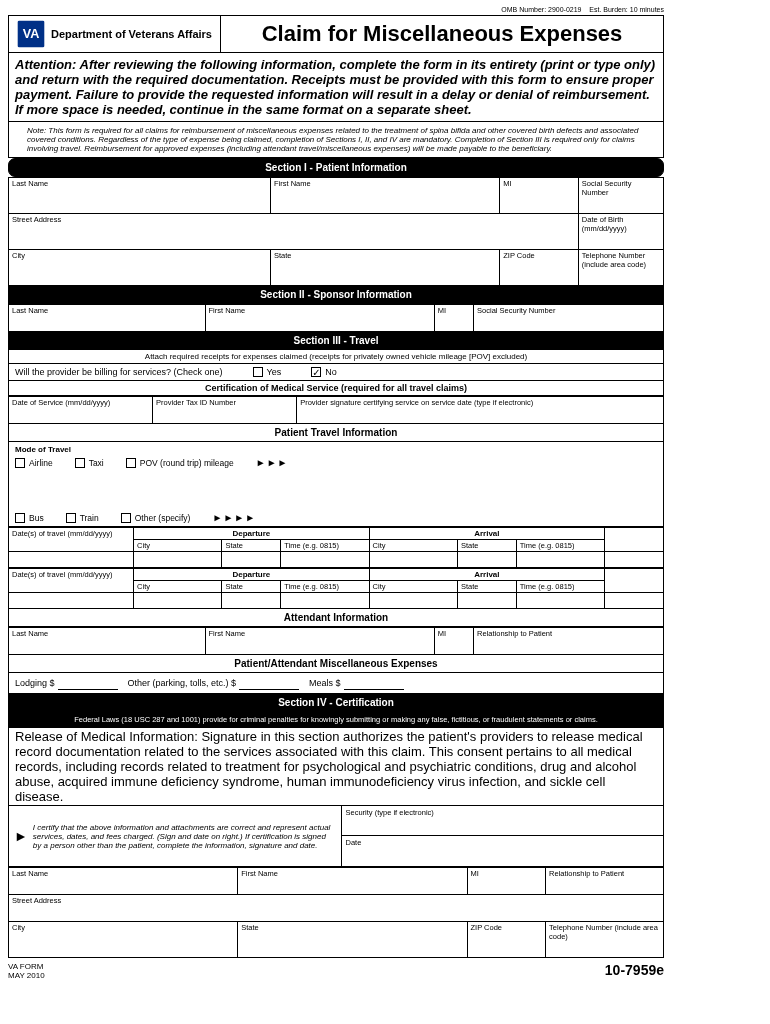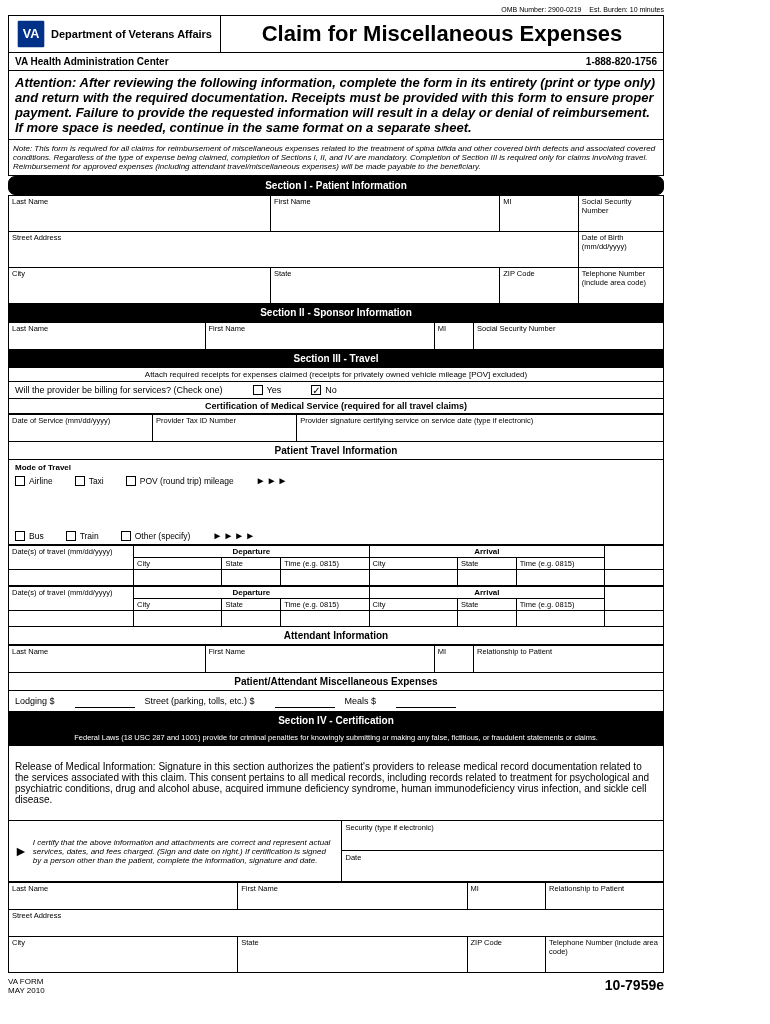--- a/index.html
+++ b/index.html
@@ -71,21 +71,21 @@
       border: 1px solid #000;
       border-top: 0;
       padding: 4px 6px;
       font-size: 13px;
       font-style: italic;
       font-weight: bold;
     }
     .note-box {
       border: 1px solid #000;
       border-top: 0;
-      padding: 4px 4px;
+      padding: 4px 18px;
       font-size: 8px;
       font-style: italic;
     }
     
     .section-header {
       background: #000;
       color: #fff;
       text-align: center;
       font-weight: bold;
       font-size: 10px;
@@ -192,22 +192,22 @@
       border-top: 0;
       background: #000;
       color: #fff;
       font-size: 7.5px;
       padding: 3px 6px;
       text-align: center;
     }
     .section4-text {
       border: 1px solid #000;
       border-top: 0;
-      font-size: 10px;
-      padding: 15px 6px;
+      font-size: 13px;
+      padding: 1px 6px;
     }
     .cert-sign-row {
       display: flex;
       border: 1px solid #000;
       border-top: 0;
     }
     .cert-sign-left {
       flex: 1;
       padding: 3px 5px;
       font-size: 8px;
@@ -269,21 +269,21 @@
       border-top: 0;
       display: flex;
       align-items: center;
       padding: 3px 6px;
       font-size: 9px;
       gap: 10px;
     }
     .misc-field {
       display: inline-flex;
       align-items: center;
-      gap: 20px;
+      gap: 3px;
     }
     .misc-underline {
       border-bottom: 1px solid #000;
       min-width: 60px;
       min-height: 14px;
       display: inline-block;
     }
   </style>
 </head>
 <body>
@@ -304,24 +304,20 @@
           <text x="20" y="26" text-anchor="middle" fill="white" font-size="18" font-weight="bold" font-family="Arial">VA</text>
         </svg>
         <span style="font-size:11px;font-weight:bold;">Department of Veterans Affairs</span>
       </div>
     </div>
     <div class="title-box">
       <div class="form-title">Claim for Miscellaneous Expenses</div>
     </div>
   </div>
 
-  <div class="center-header">
-    <span>VA Health Administration Center</span>
-    <span>1-888-820-1756</span>
-  </div>
 
   <div class="attention-box">
     <span>Attention: After reviewing the following information, complete the form in its entirety (print or type only) and return with the required documentation. Receipts must be provided with this form to ensure proper payment.  Failure to provide the requested information will result in a delay or denial of reimbursement. If more space is needed, continue in the same format on a separate sheet.</span>
   </div>
 
   <div class="note-box">
     <span>Note: This form is required for all claims for reimbursement of miscellaneous expenses related to the treatment of spina bifida and other covered birth defects and associated covered conditions. Regardless of the type of expense being claimed, completion of Sections I, II, and IV are mandatory. Completion of Section III is required only for claims involving travel. Reimbursement for approved expenses (including attendant travel/miscellaneous expenses) will be made payable to the beneficiary.</span>
   </div>
 
   <div class="section-header first">
@@ -586,21 +582,21 @@
   <div class="misc-exp-header">
     <span>Patient/Attendant Miscellaneous Expenses</span>
   </div>
 
   <div class="misc-exp-row">
     <span class="misc-field">
       <span>Lodging $</span>
       <span class="misc-underline">&nbsp;</span>
     </span>
     <span class="misc-field">
-      <span>Street (parking, tolls, etc.) $</span>
+      <span>Other (parking, tolls, etc.) $</span>
       <span class="misc-underline">&nbsp;</span>
     </span>
     <span class="misc-field">
       <span>Meals $</span>
       <span class="misc-underline">&nbsp;</span>
     </span>
   </div>
 
   <div class="section-header">
     <span>Section IV  - Certification</span>

